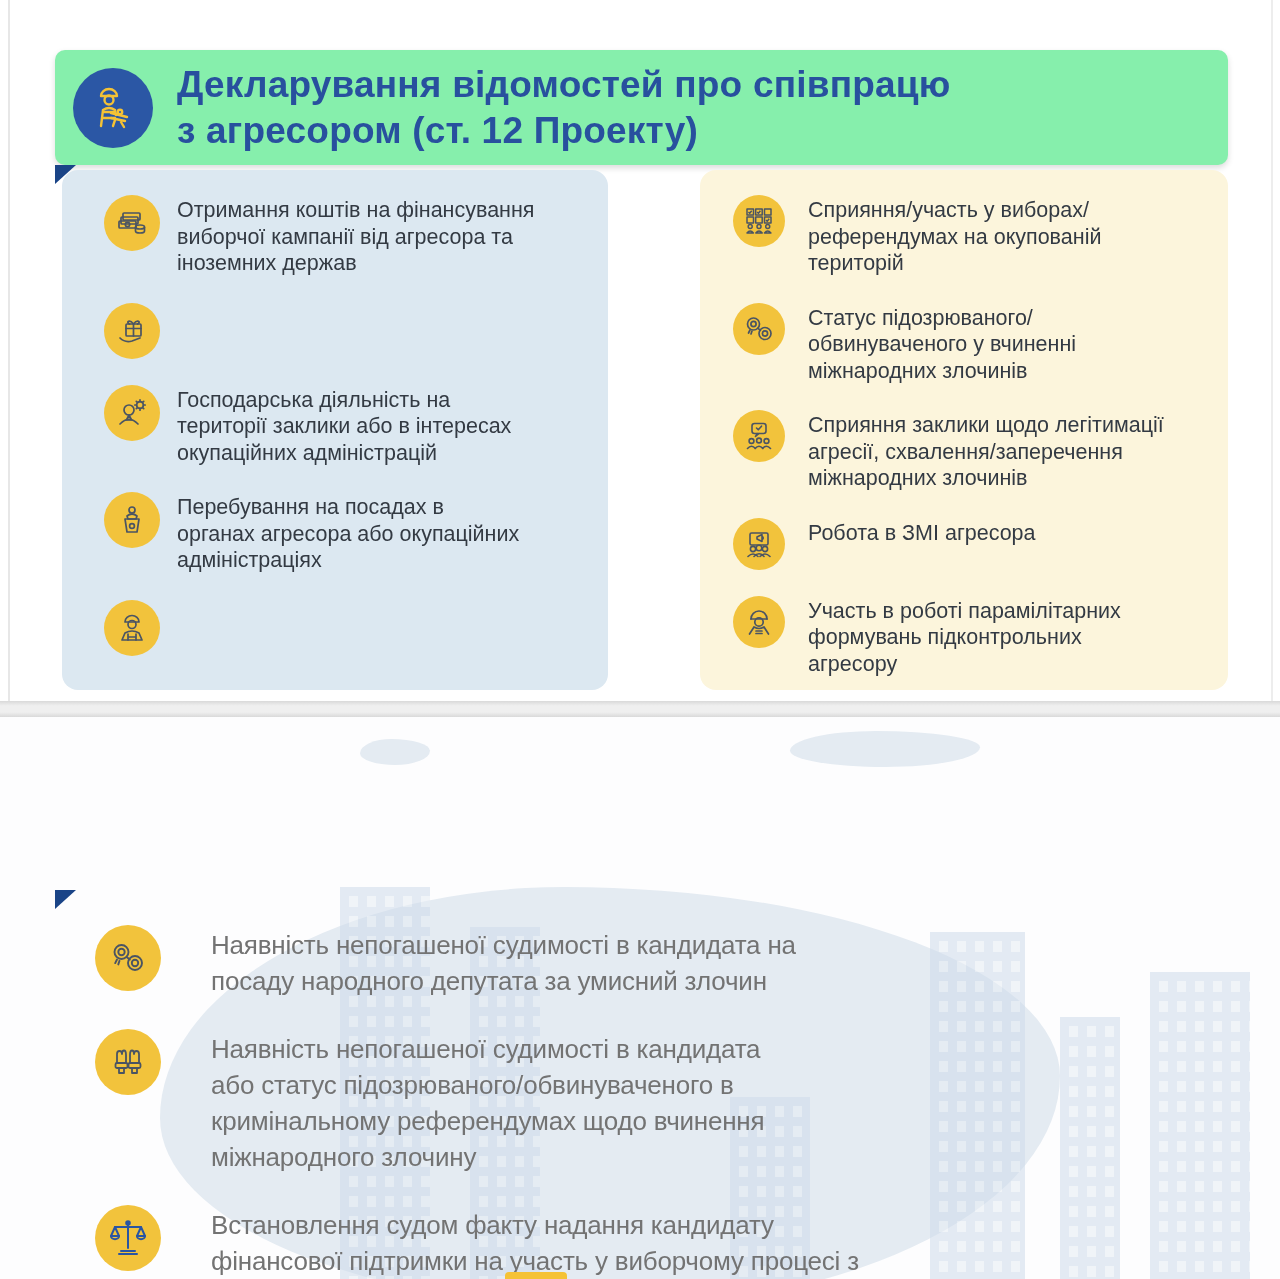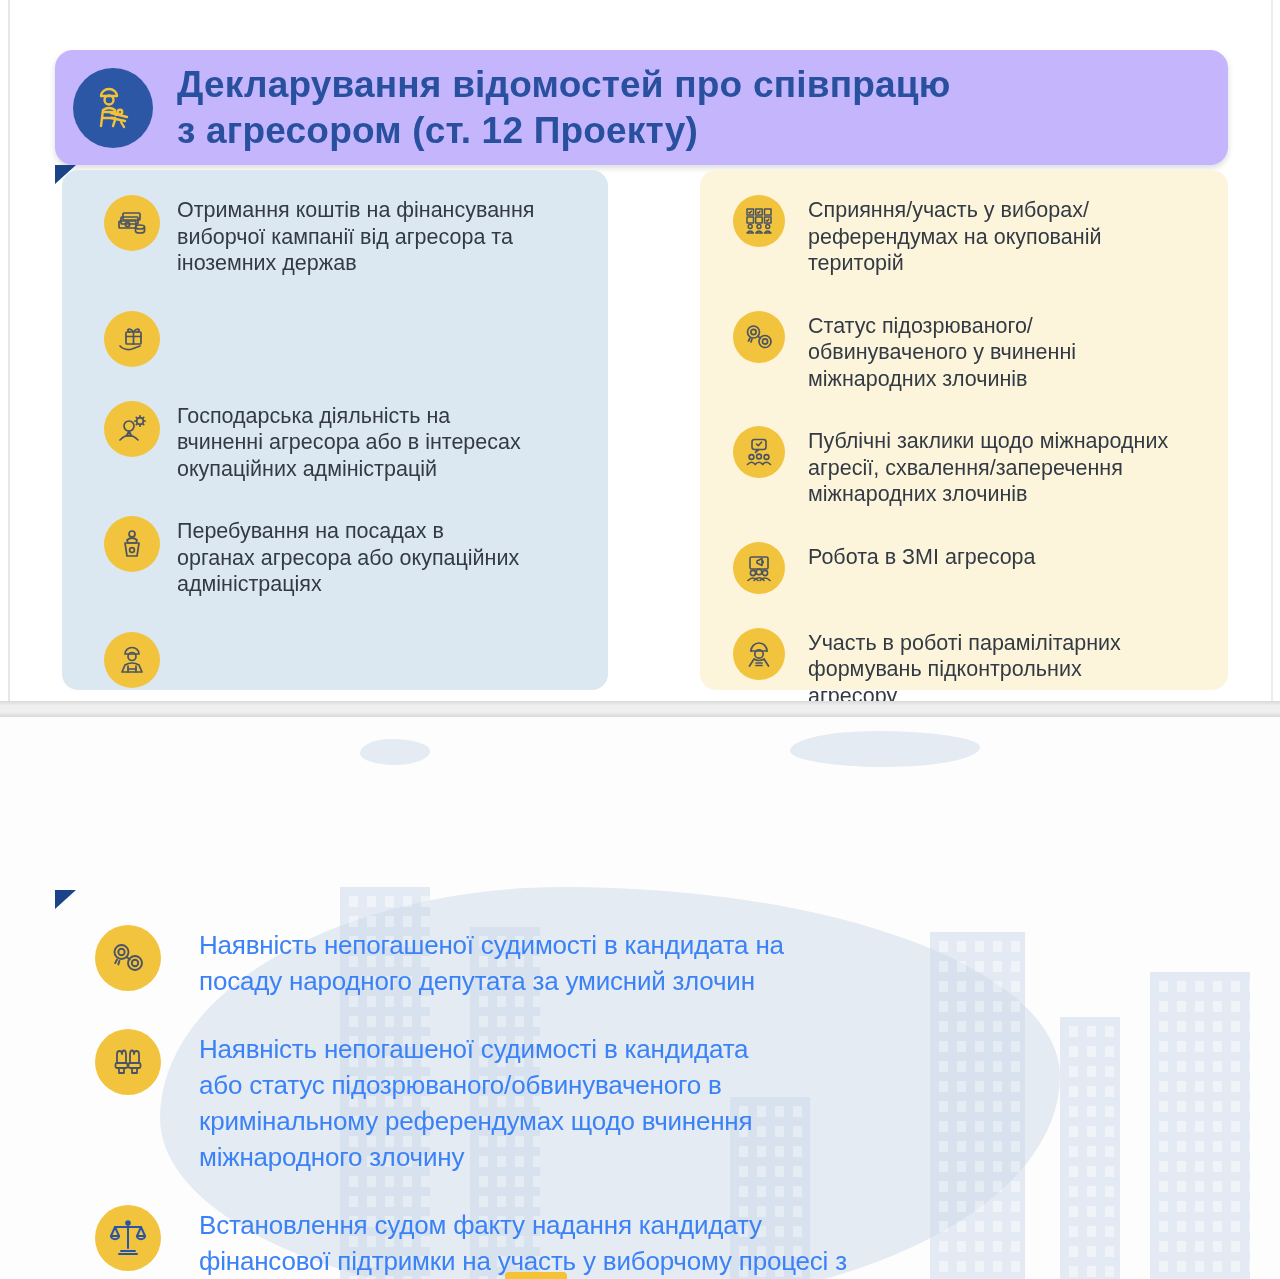--- a/index.html
+++ b/index.html
@@ -12,21 +12,21 @@
   .frame-left{position:absolute;left:8px;top:0;width:2px;height:100%;background:#e7e7e7;}
   .frame-right{position:absolute;right:7px;top:0;width:2px;height:100%;background:#ededed;}
   .slide{position:absolute;left:0;width:1280px;overflow:hidden;}
   .slide1{top:0;height:703px;}
   .slide2{top:717px;height:562px;background:#fdfdfe;}
   .divider{position:absolute;left:0;top:701px;width:1280px;height:16px;
     background:linear-gradient(#d9d9d9,#efefef 30%,#efefef 70%,#d9d9d9);}
 
   .band{
     position:absolute;left:55px;width:1173px;height:115px;
-    background:#c4b5fd;border-radius:18px;
+    background:#86efac;border-radius:10px;
     box-shadow:0 3px 6px rgba(0,0,0,.14);
     display:flex;align-items:center;
   }
   .band-circle{
     width:80px;height:80px;border-radius:50%;
     background:#2B57A5;margin-left:18px;flex:0 0 auto;
     display:flex;align-items:center;justify-content:center;
   }
   .slide-title{
     margin-left:24px;
@@ -34,21 +34,21 @@
     white-space:pre-line;letter-spacing:.2px;
   }
   .fold{
     position:absolute;left:55px;width:21px;height:19px;background:#1A4487;
     clip-path:polygon(0 0,100% 0,0 100%);
   }
   .slide1 .band{top:50px;}
   .slide1 .fold{top:165px;}
 
   .card{position:absolute;top:170px;height:520px;border-radius:16px;
-    display:flex;flex-direction:column;gap:34px;box-sizing:border-box;}
+    display:flex;flex-direction:column;gap:26px;box-sizing:border-box;}
   .card-blue{left:62px;width:546px;background:#DCE8F1;padding:25px 24px 0 42px;}
   .card-cream{left:700px;width:528px;background:#FCF5DC;padding:25px 35px 0 33px;}
 
   .item{display:flex;align-items:flex-start;}
   .icon-circle{
     flex:0 0 auto;border-radius:50%;background:#F2C33C;
     display:flex;align-items:center;justify-content:center;
   }
   .slide1 .icon-circle{width:56px;height:56px;}
   .card-cream .icon-circle{width:52px;height:52px;}
@@ -59,21 +59,21 @@
   .card-blue .item-text{margin-left:17px;}
   .card-cream .item-text{margin-left:23px;}
 
   
   .slide2 .band{top:55px;}
   .slide2 .fold{top:173px;}
   .s2-items{position:absolute;left:95px;top:208px;width:1100px;
     display:flex;flex-direction:column;gap:30px;}
   .s2-items .icon-circle{width:66px;height:66px;}
   .s2-items .item-text{
-    margin-left:38px;font-size:26px;line-height:36px;color:#3b82f6;letter-spacing:-.2px;
+    margin-left:50px;font-size:26px;line-height:36px;color:#737373;letter-spacing:-.2px;
   }
   .bottom-sliver{position:absolute;left:505px;top:555px;width:62px;height:7px;
     background:#F5C235;border-radius:4px 4px 0 0;}
 
   
   .wm{position:absolute;pointer-events:none;}
   .wm-blob{background:#E4EBF2;border-radius:45% 55% 50% 50%/55% 45% 55% 45%;}
   .wm-building{
     background:
       repeating-linear-gradient(to right,#cfdceb 0 9px,transparent 9px 18px),
@@ -140,21 +140,21 @@
       <span class="icon-circle">
         <svg width="32" height="32" viewBox="0 0 32 32" fill="none" stroke="#4A5463" stroke-width="1.7" stroke-linecap="round" stroke-linejoin="round">
           <circle cx="13" cy="13" r="5"></circle>
           <path d="M4 27 q9 -9 18 0"></path>
           <path d="M13 18 l-2.5 5 h5 z"></path>
           <circle cx="24" cy="8" r="3.4"></circle>
           <path d="M24 2.8 v2 M24 11.2 v2 M18.8 8 h2 M27.2 8 h2 M20.3 4.3 l1.4 1.4 M26.3 10.3 l1.4 1.4 M27.7 4.3 l-1.4 1.4 M21.7 10.3 l-1.4 1.4"></path>
         </svg>
       </span>
       <p class="item-text">Господарська діяльність на
-вчиненні агресора або в інтересах
+території заклики або в інтересах
 окупаційних адміністрацій</p>
     </div>
 
     <div class="item">
       <span class="icon-circle">
         <svg width="32" height="32" viewBox="0 0 32 32" fill="none" stroke="#4A5463" stroke-width="1.7" stroke-linecap="round" stroke-linejoin="round">
           <circle cx="16" cy="6" r="3"></circle>
           <path d="M11 12 q5 -4 10 0 l-1 3 h-8 z"></path>
           <path d="M9 15 h14 l-2 13 h-10 z"></path>
           <circle cx="16" cy="22" r="2.4"></circle>
@@ -221,21 +221,21 @@
         <svg width="32" height="32" viewBox="0 0 32 32" fill="none" stroke="#4A5463" stroke-width="1.6" stroke-linecap="round" stroke-linejoin="round">
           <rect x="9" y="3.5" width="14" height="10" rx="2.5"></rect>
           <path d="M13.5 8 l1.8 1.8 3.2 -3.6"></path>
           <path d="M14 13.5 l-1.5 3 3.5 -3"></path>
           <circle cx="8.5" cy="21" r="2.4"></circle>
             <circle cx="16" cy="20.5" r="2.4"></circle>
             <circle cx="23.5" cy="21" r="2.4"></circle>
           <path d="M4.5 28.5 q4 -4.5 8 0 M12 28.5 q4 -4.5 8 0 M19.5 28.5 q4 -4.5 8 0"></path>
         </svg>
       </span>
-      <p class="item-text">Публічні заклики щодо міжнародних
+      <p class="item-text">Сприяння заклики щодо легітимації
 агресії, схвалення/заперечення
 міжнародних злочинів</p>
     </div>
 
     <div class="item">
       <span class="icon-circle">
         <svg width="32" height="32" viewBox="0 0 32 32" fill="none" stroke="#4A5463" stroke-width="1.6" stroke-linecap="round" stroke-linejoin="round">
           <rect x="7" y="5" width="18" height="12" rx="1.5"></rect>
           <path d="M14 9 l5 -2.5 v7 l-5 -2.5 z M19 8 q2.5 2 0 4"></path>
           <circle cx="10" cy="21" r="2.6"></circle>

